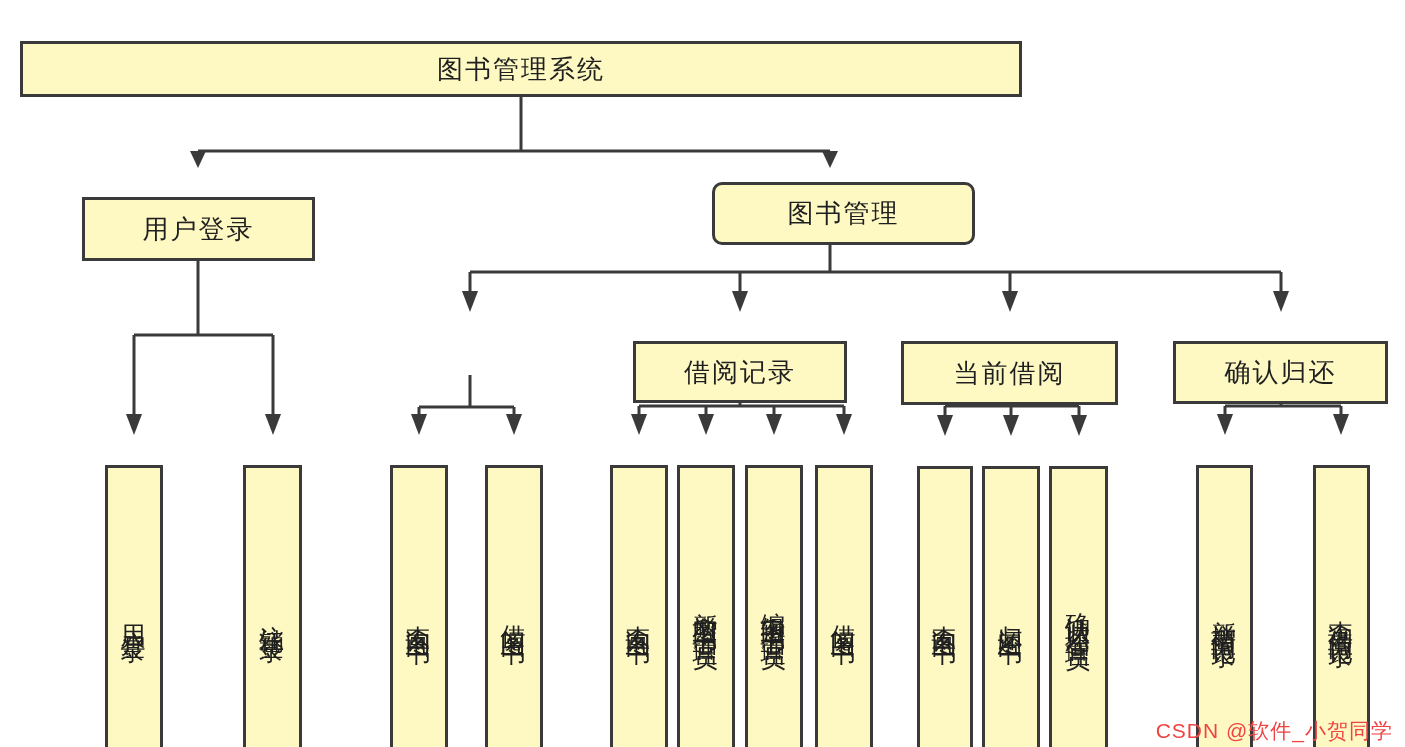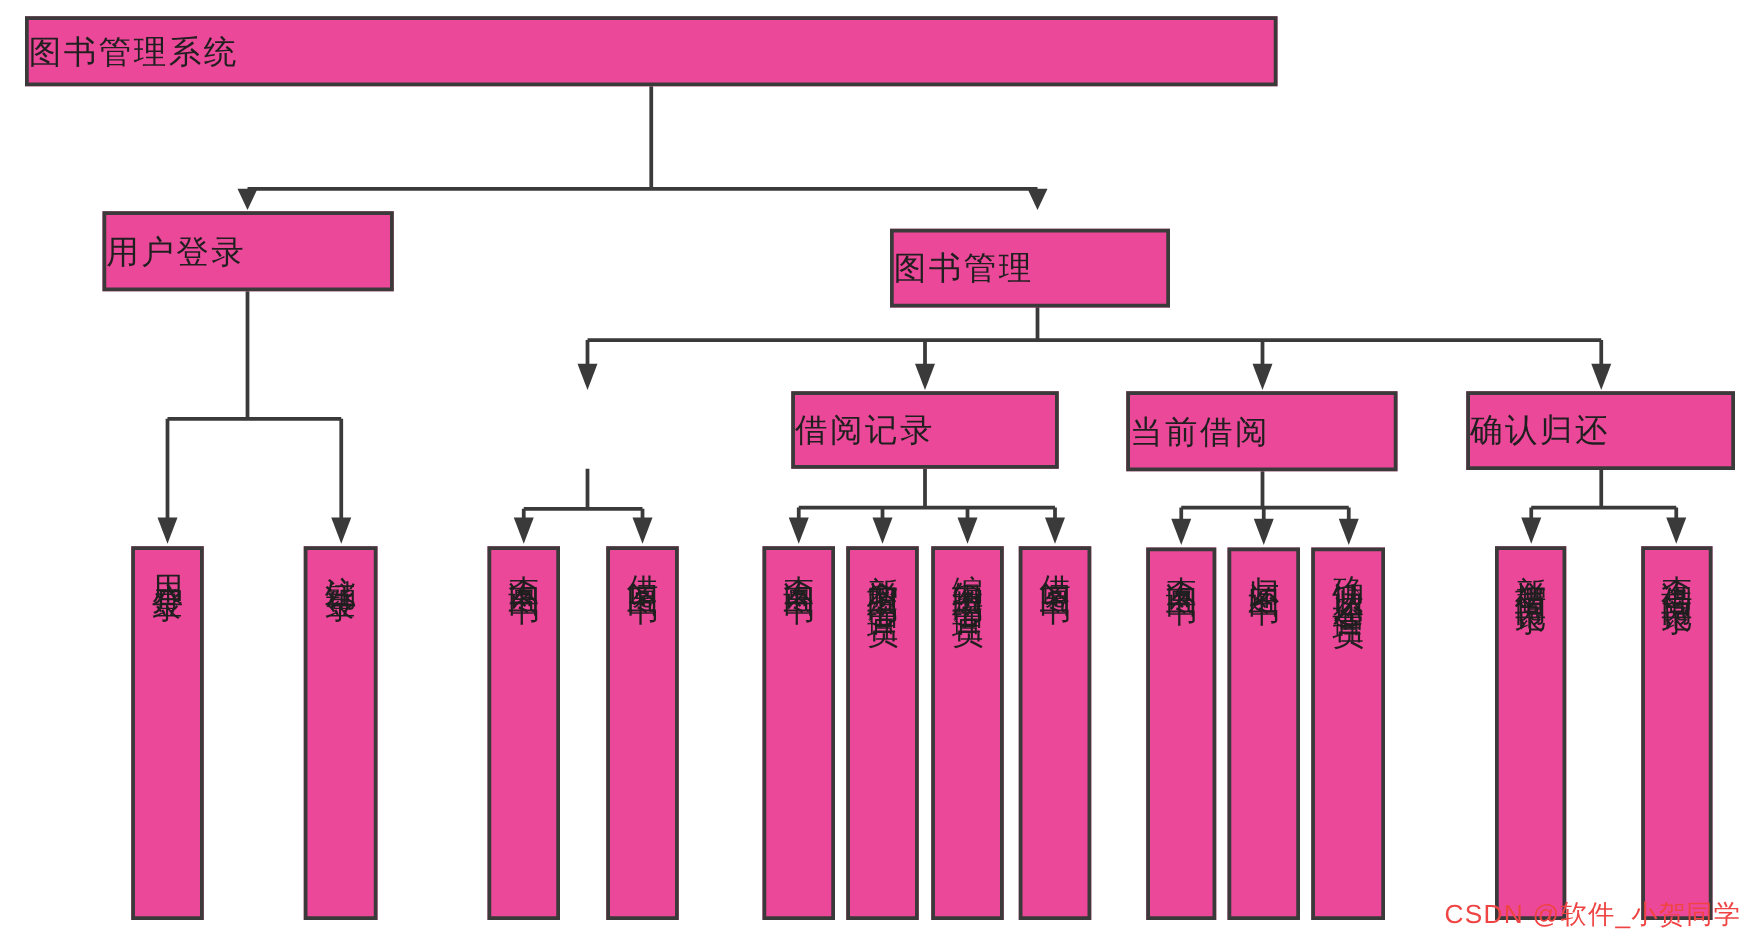--- a/index.html
+++ b/index.html
@@ -6,24 +6,25 @@
   #stage{
     position:relative;
     width:1405px;height:747px;
     background:#fff;
     font-family:"Liberation Sans","DejaVu Sans",sans-serif;
     overflow:hidden;
   }
   #wires{position:absolute;left:0;top:0;}
   .box{
     position:absolute;box-sizing:border-box;
-    background:#ec4899;border:3px solid #3a3a3a;
-    display:flex;align-items:center;
+    background:#fef9c3;border:3px solid #3a3a3a;
+    display:flex;align-items:center;justify-content:center;
     font-size:26px;color:#1f1f1f;letter-spacing:2px;
     white-space:nowrap;
+    margin-top:28px;
   }
   .vbox{
     writing-mode:vertical-lr;
     letter-spacing:5px;
     font-size:25px;
     white-space:normal;
   }
   #watermark{
     position:absolute;right:12px;bottom:2px;
     font-size:21px;color:#ef4444;letter-spacing:1px;
@@ -68,21 +69,21 @@
     </g>
   </svg>
 
   <div class="box" style="left:20px;top:13px;width:1002px;height:56px;">
     <span>图书管理系统</span>
   </div>
 
   <div class="box" style="left:82px;top:169px;width:233px;height:64px;">
     <span>用户登录</span>
   </div>
-  <div class="box" style="left:712px;top:183px;width:224px;height:63px;">
+  <div class="box" style="left:712px;top:154px;width:263px;height:63px;border-radius:10px;">
     <span>图书管理</span>
   </div>
 
   <div class="box" style="left:633px;top:313px;width:214px;height:62px;">
     <span>借阅记录</span>
   </div>
   <div class="box" style="left:901px;top:313px;width:217px;height:64px;">
     <span>当前借阅</span>
   </div>
   <div class="box" style="left:1173px;top:313px;width:215px;height:63px;">

